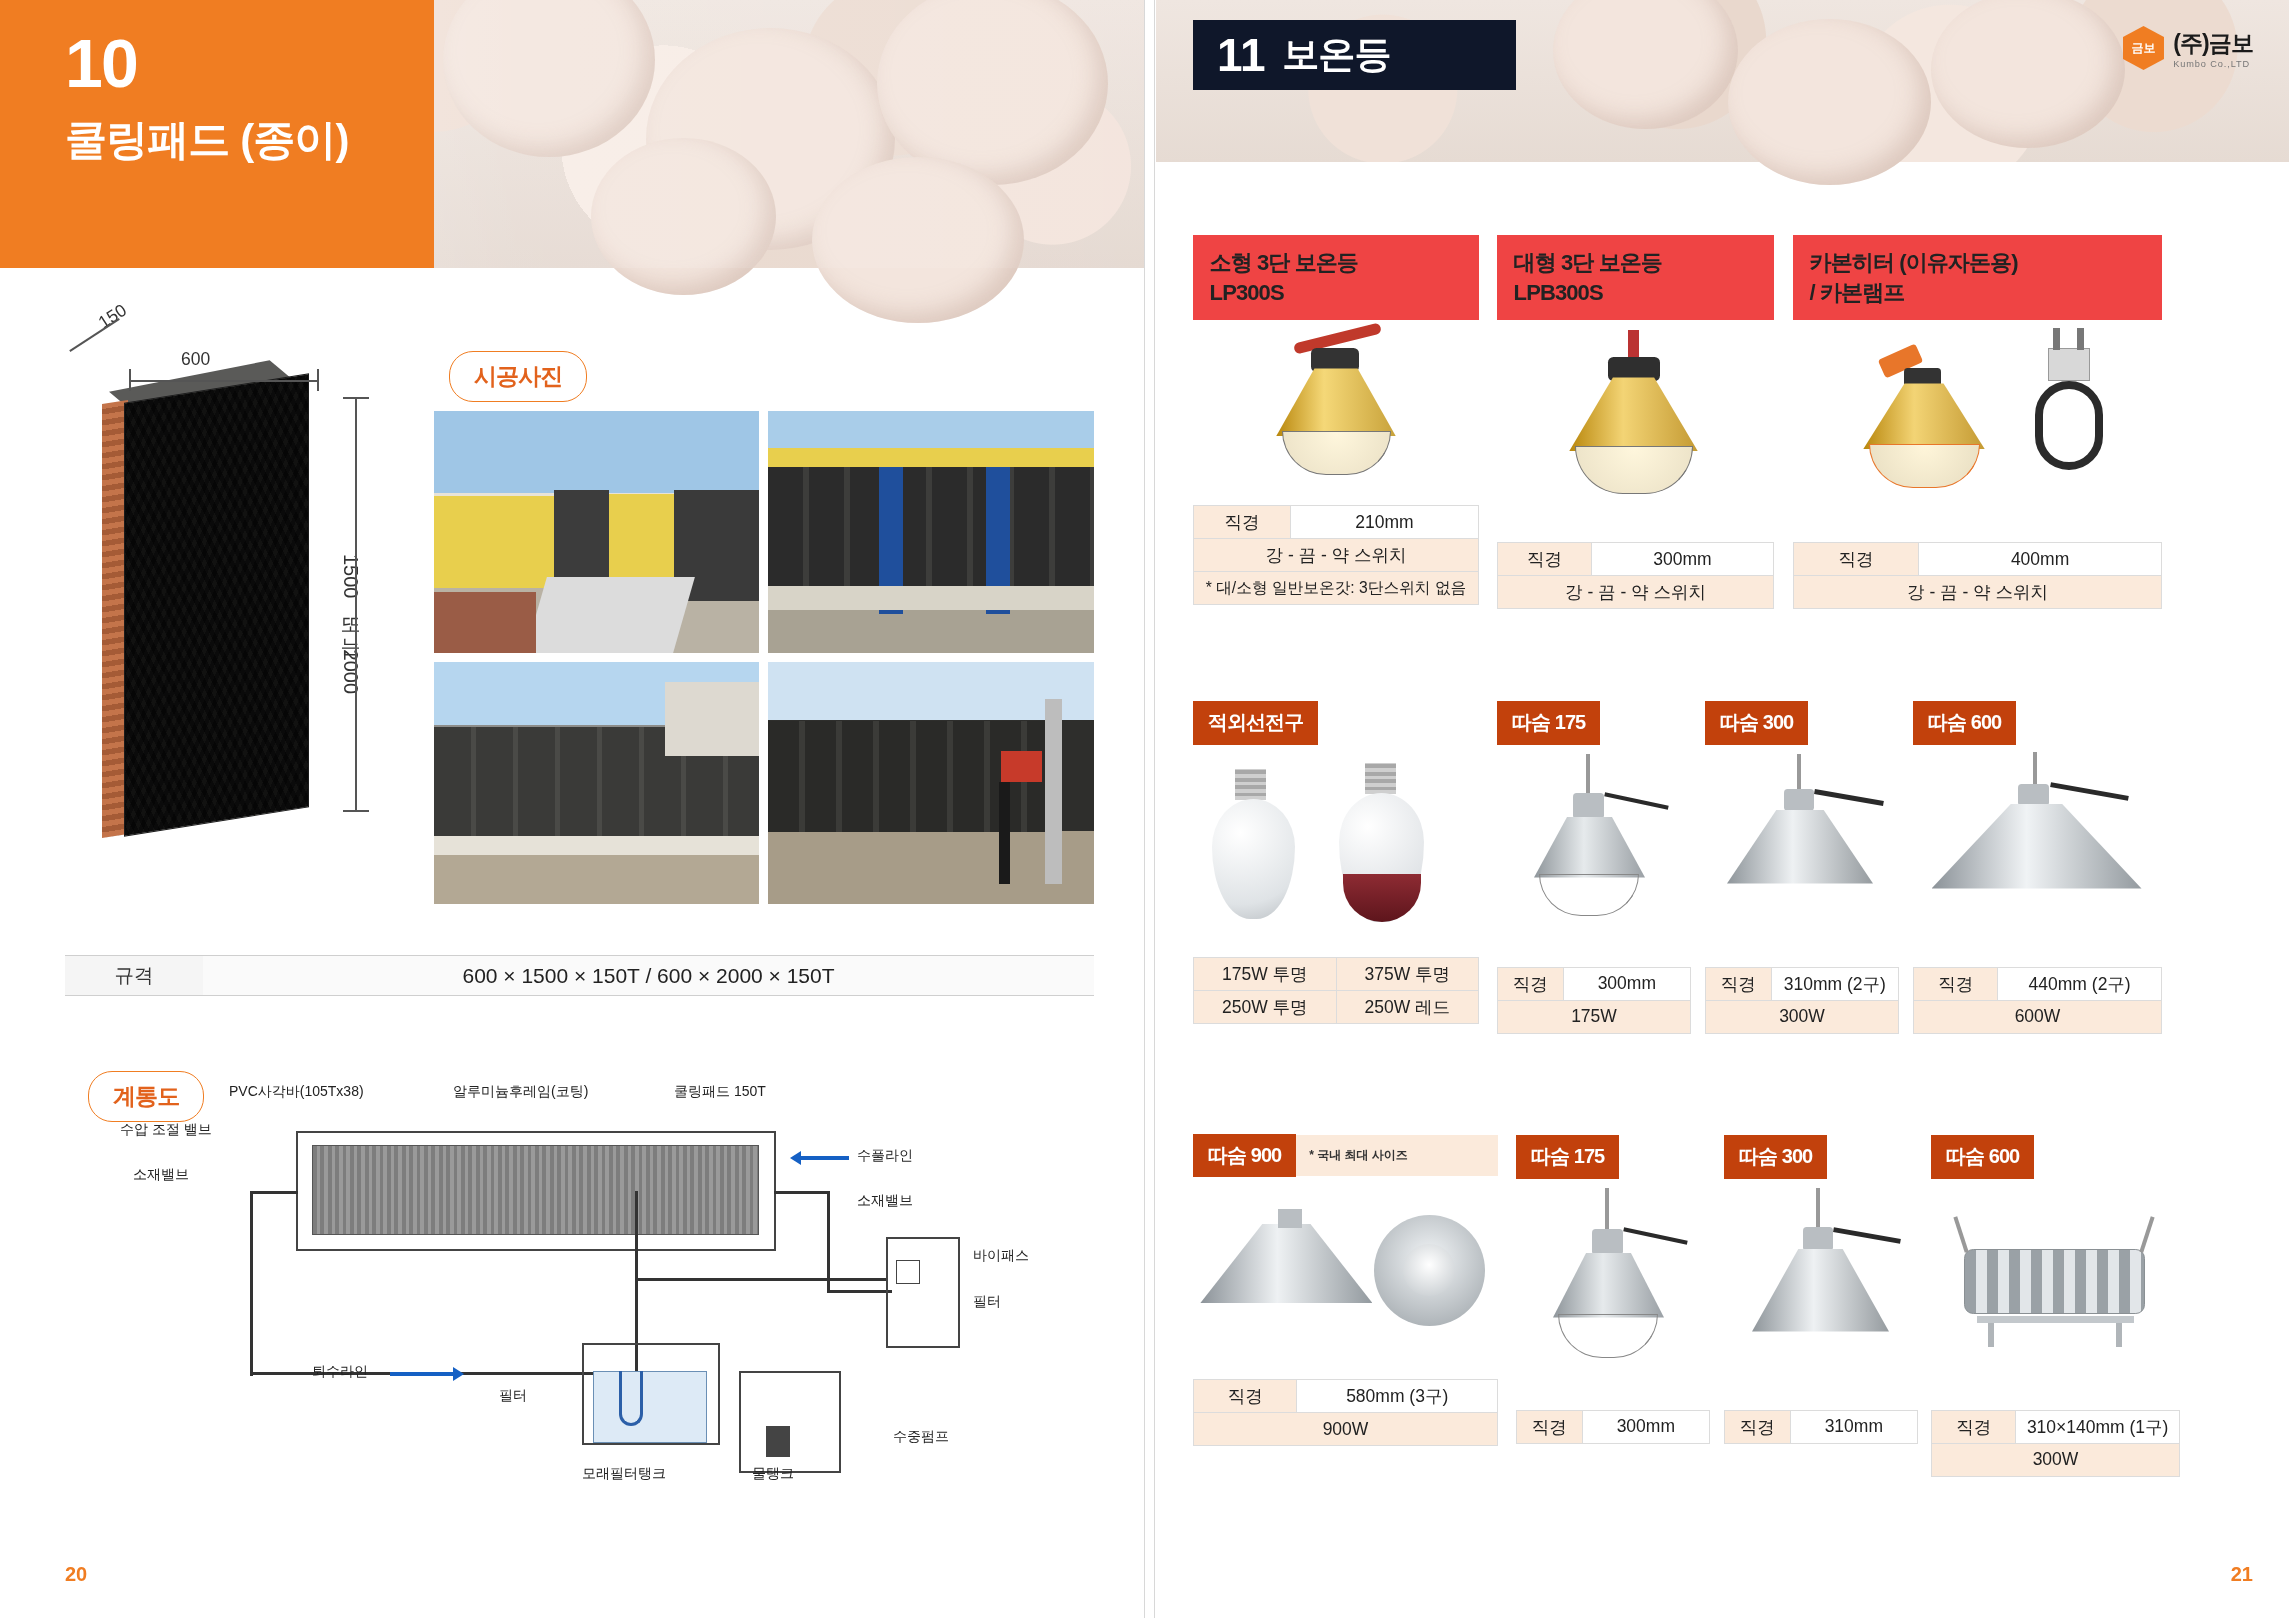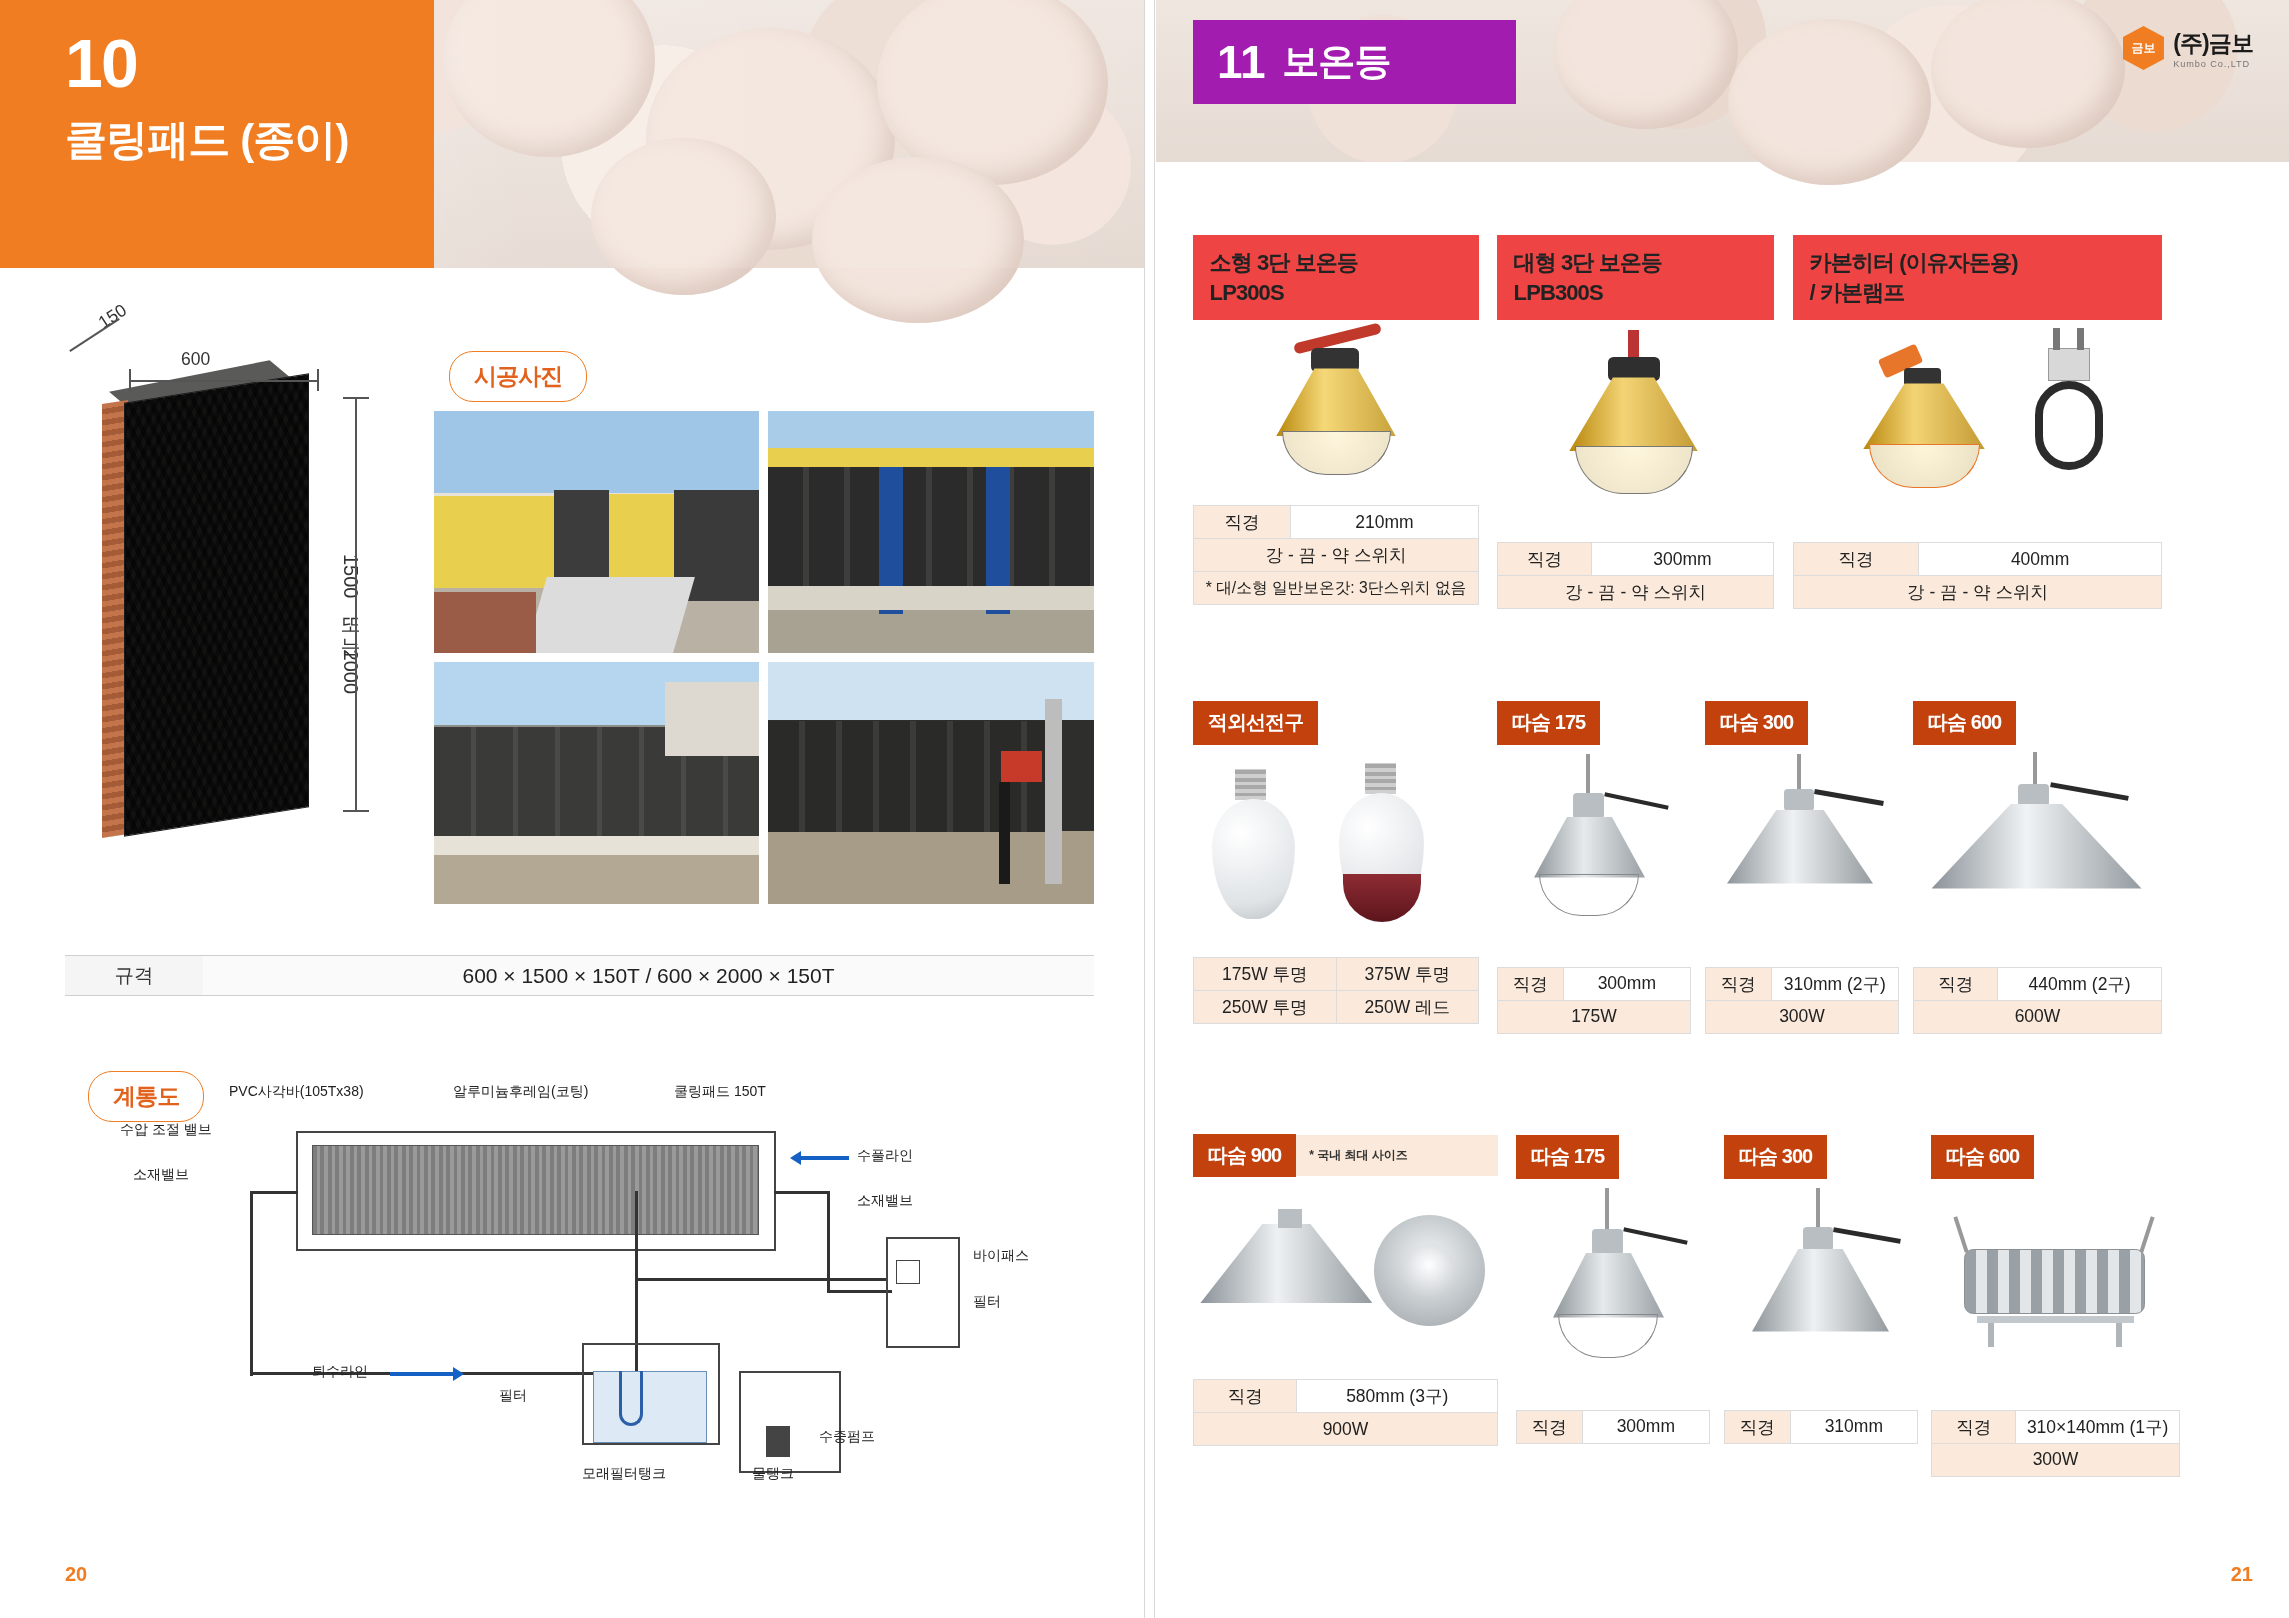--- a/index.html
+++ b/index.html
@@ -94,21 +94,21 @@
   .r-hdr-photo {
     position:absolute; left:0; top:0; width:1134px; height:162px;
     background:
       radial-gradient(circle at 20% 55%, #f0e1d8 0 74px, transparent 75px),
       radial-gradient(circle at 46% 25%, #e9d8cd 0 88px, transparent 89px),
       radial-gradient(circle at 70% 60%, #f4e7df 0 92px, transparent 93px),
       radial-gradient(circle at 88% 30%, #ecdbd0 0 83px, transparent 84px),
       linear-gradient(180deg,#efe6e0 0%, #e6dbd3 100%);
   }
   .r-chap {
-    position:absolute; left:37px; top:20px; width:323px; height:84px; background:#a21caf; color:#fff;
+    position:absolute; left:37px; top:20px; width:323px; height:70px; background:#0f172a; color:#fff;
     display:flex; align-items:center; padding-left:24px; z-index:3;
   }
   .r-chap .n { font-size:46px; font-weight:bold; }
   .r-chap .t { font-size:37px; font-weight:bold; margin-left:16.6px; letter-spacing:-0.9px; }
   .logo { position:absolute; right:37px; top:26px; display:flex; align-items:center; gap:9.2px; z-index:3; }
   .logo-hex { width:41px; height:44px; background:#f07d22; clip-path:polygon(50% 0%,100% 25%,100% 75%,50% 100%,0% 75%,0% 25%); display:flex; align-items:center; justify-content:center; color:#fff; font-size:12px; font-weight:bold;}
   .logo-txt .l1 { font-size:23px; font-weight:bold; color:#1b1b1b; letter-spacing:-0.9px;}
   .logo-txt .l2 { font-size:9.2px; color:#777; letter-spacing:0.9px;}
   .cat-box { background:#ef4444; padding:13px 16.6px; }
   .cat-box .ln { font-size:22px; font-weight:bold; color:#222; letter-spacing:-0.9px; line-height:1.35; }
@@ -238,21 +238,21 @@
     <div class="dg-label" style="left:55px;top:55px;">수압 조절 밸브</div>
     <div class="dg-label" style="left:68px;top:100px;">소재밸브</div>
     <div class="dg-label" style="left:792px;top:81px;">수풀라인</div>
     <div class="dg-label" style="left:792px;top:126px;">소재밸브</div>
     <div class="dg-label" style="left:908px;top:181px;">바이패스</div>
     <div class="dg-label" style="left:908px;top:227px;">필터</div>
     <div class="dg-label" style="left:247px;top:297px;">퇴수라인</div>
     <div class="dg-label" style="left:434px;top:321px;">필터</div>
     <div class="dg-label" style="left:517px;top:399px;">모래필터탱크</div>
     <div class="dg-label" style="left:687px;top:399px;">물탱크</div>
-    <div class="dg-label" style="left:754px;top:362px;">수중펌프</div>
+    <div class="dg-label" style="left:828px;top:362px;">수중펌프</div>
   </div>
 
   <div class="pagenum" style="left:65px;">20</div>
 </div>
 
 <div class="spine"></div>
 
 <div class="page page-right">
 
   <div class="r-hdr-photo">

